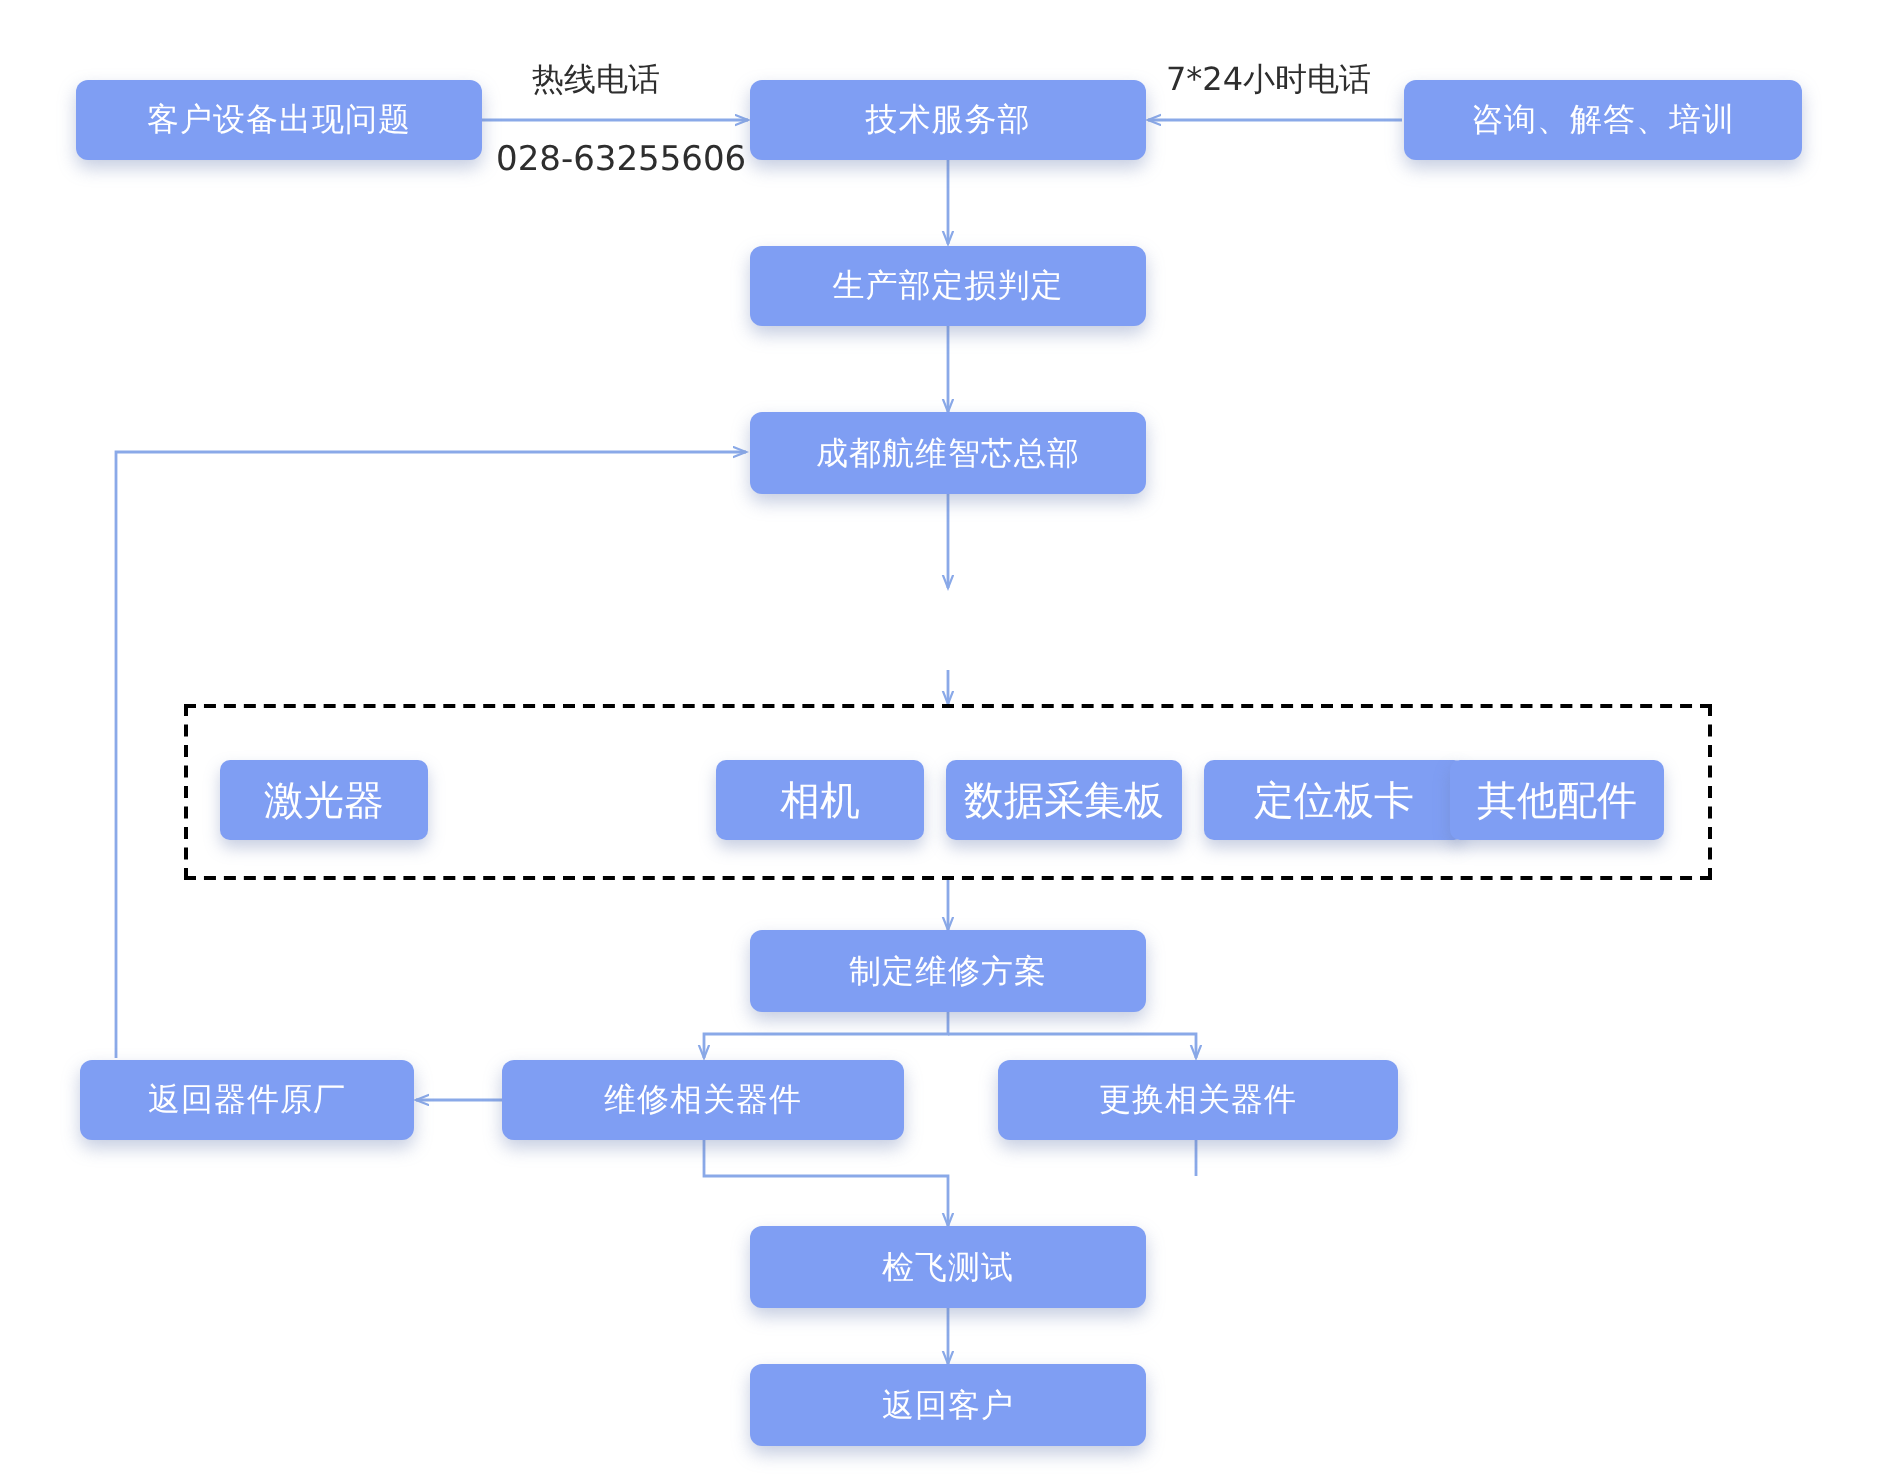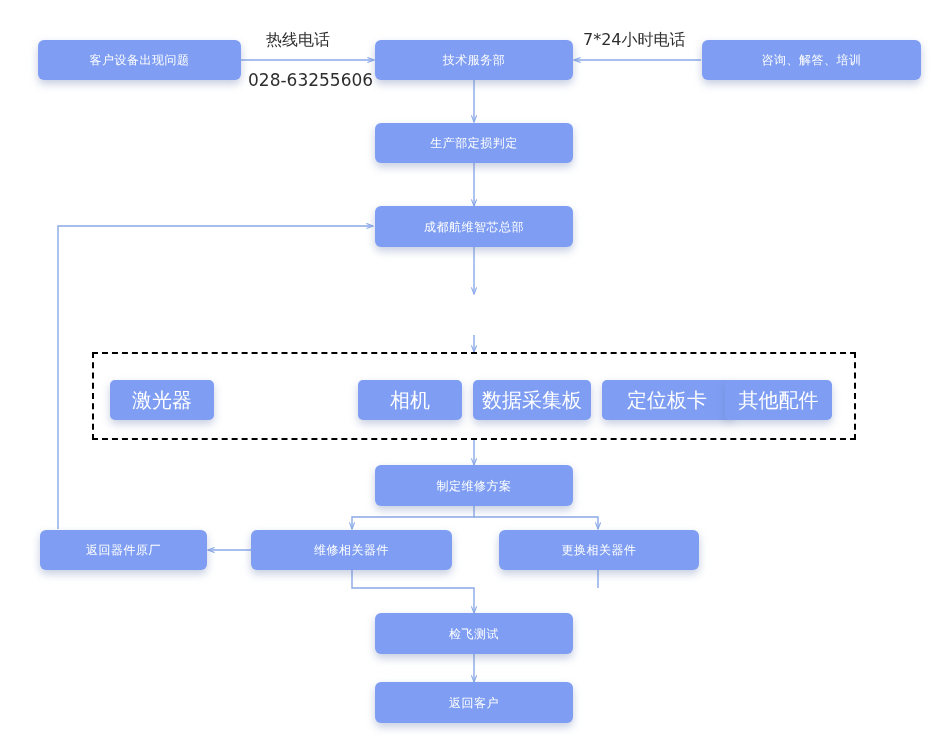--- a/index.html
+++ b/index.html
@@ -28,21 +28,21 @@
   }
   .node {
     position: absolute;
     box-sizing: border-box;
     background: #7f9ef3;
     color: #ffffff;
     border-radius: 6px;
     display: flex;
     align-items: center;
     justify-content: center;
-    font-size: 12px;
+    font-size: 16px;
     letter-spacing: 0.5px;
     line-height: 1;
     box-shadow: 0 4px 9px rgba(110, 130, 180, 0.40);
     white-space: nowrap;
     z-index: 2;
   }
   .chip {
     position: absolute;
     box-sizing: border-box;
     background: #7f9ef3;
@@ -122,21 +122,21 @@
   </svg>
 
   <div class="node" style="left:38px; top:40px; width:203px; height:40px;">
     <span>客户设备出现问题</span>
   </div>
 
   <div class="node" style="left:375px; top:40px; width:198px; height:40px;">
     <span>技术服务部</span>
   </div>
 
-  <div class="node" style="left:702px; top:40px; width:219px; height:40px;">
+  <div class="node" style="left:702px; top:40px; width:199px; height:40px;">
     <span>咨询、解答、培训</span>
   </div>
 
   <div class="edge-label" style="left:266px; top:32px;">热线电话</div>
 
   <div class="edge-label mono-num" style="left:248px; top:72px;text-align:right;">028-63255606</div>
 
   <div class="edge-label" style="left:583px; top:32px;">7*24小时电话</div>
 
   <div class="node" style="left:375px; top:123px; width:198px; height:40px;">

